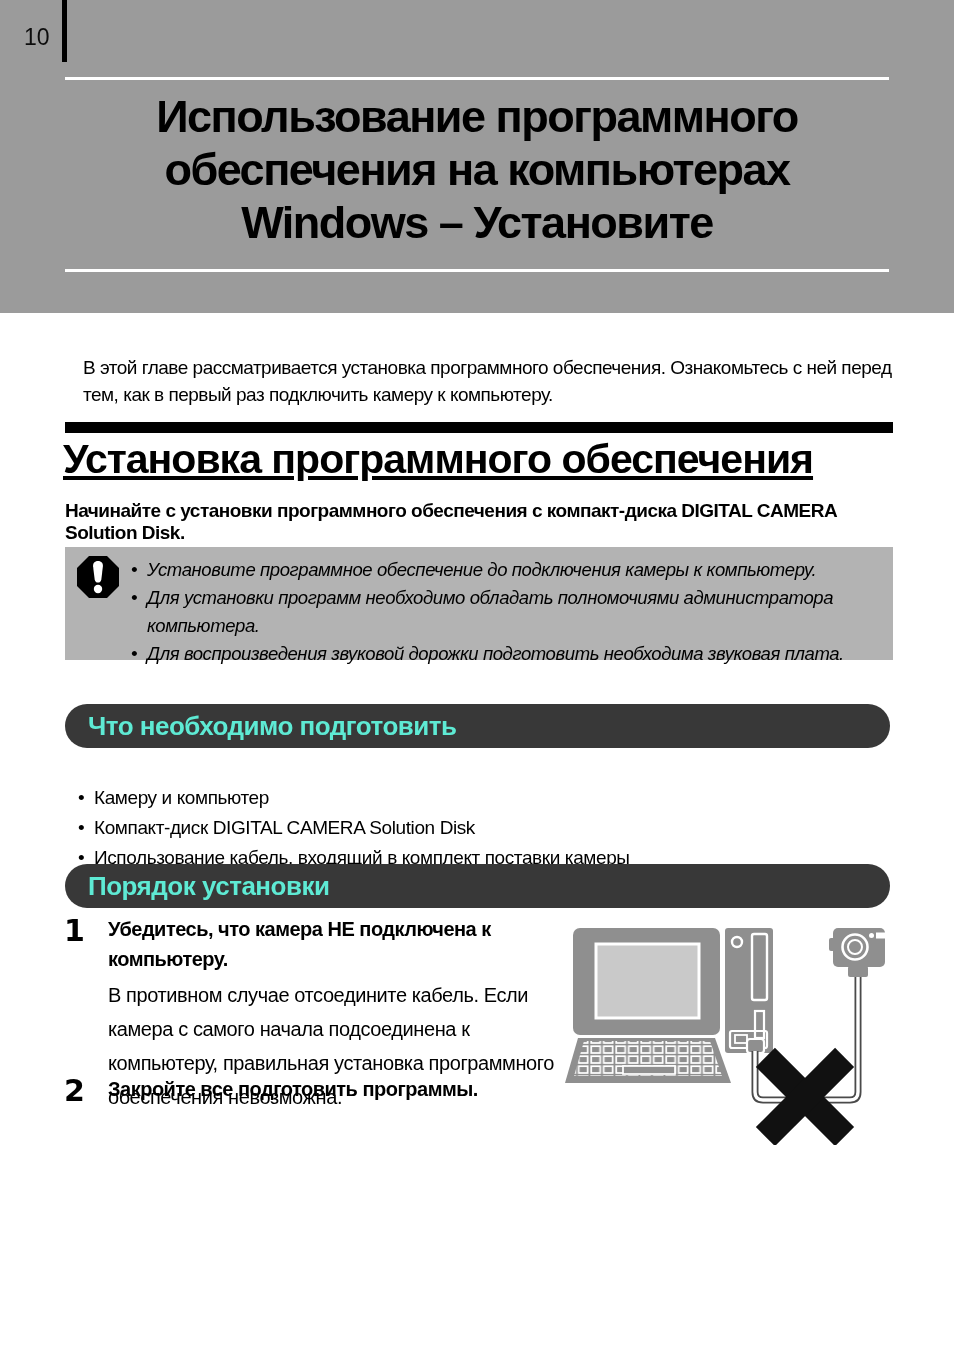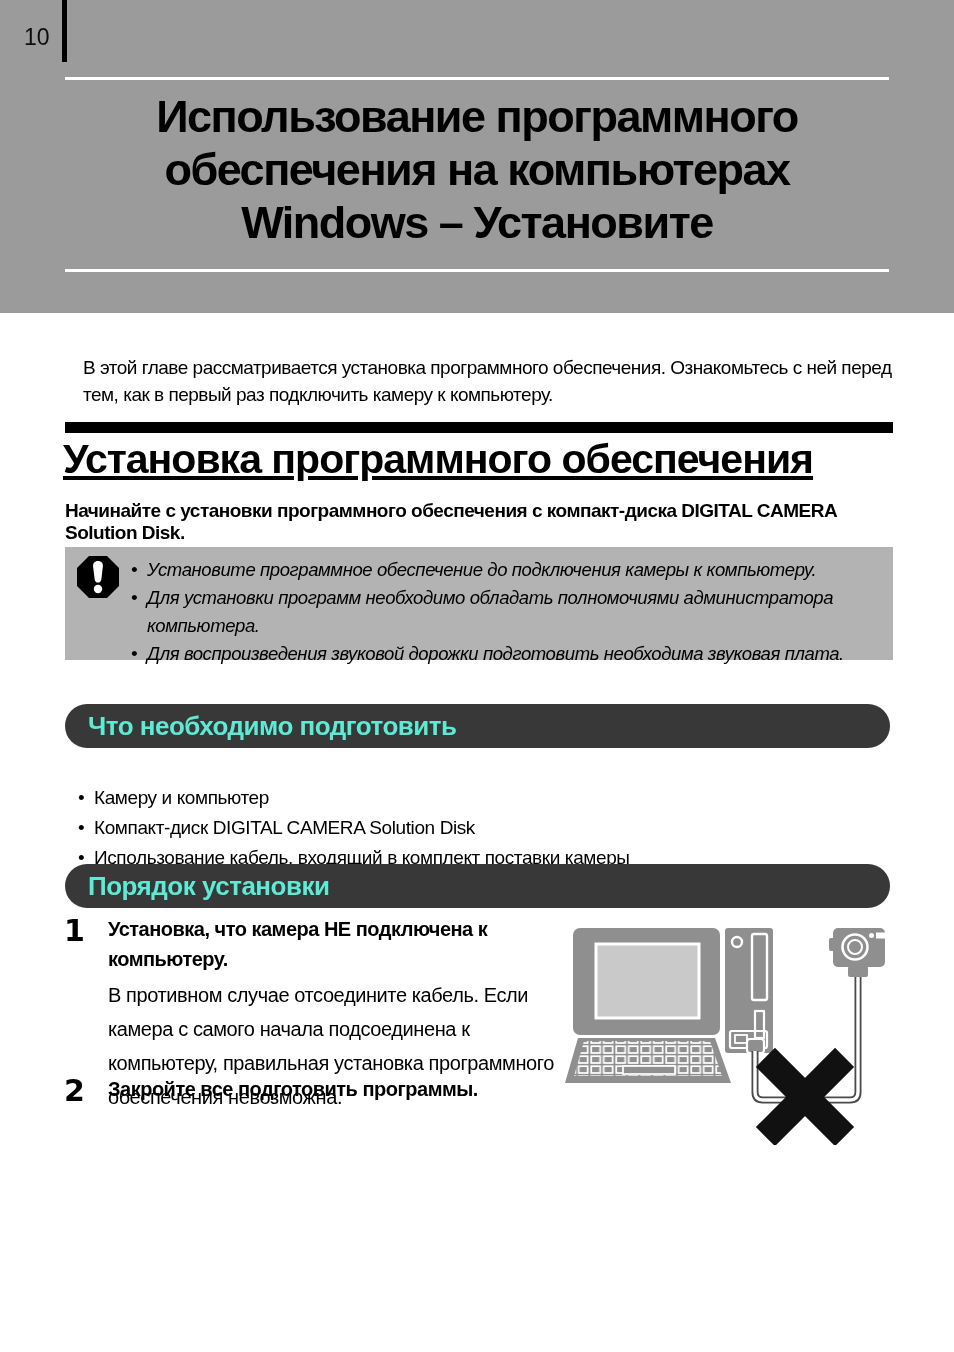--- a/index.html
+++ b/index.html
@@ -108,21 +108,21 @@
     <li><span>Использование кабель, входящий в комплект поставки камеры</span></li>
   </ul>
 
   <div class="pill pill-procedure">
     <span>Порядок установки</span>
   </div>
 
   <div class="step step-1">
     <span class="step-number">1</span>
     <div class="step-body">
-      <p class="step-title">Установка, что камера НЕ подключена к компьютеру.</p>
+      <p class="step-title">Убедитесь, что камера НЕ подключена к компьютеру.</p>
       <p class="step-text">В противном случае отсоедините кабель. Если камера с самого начала подсоединена к компьютеру, правильная установка программного обеспечения невозможна.</p>
     </div>
   </div>
 
   <div class="step step-2">
     <span class="step-number">2</span>
     <div class="step-body">
       <p class="step-title">Закройте все подготовить программы.</p>
     </div>
   </div>

